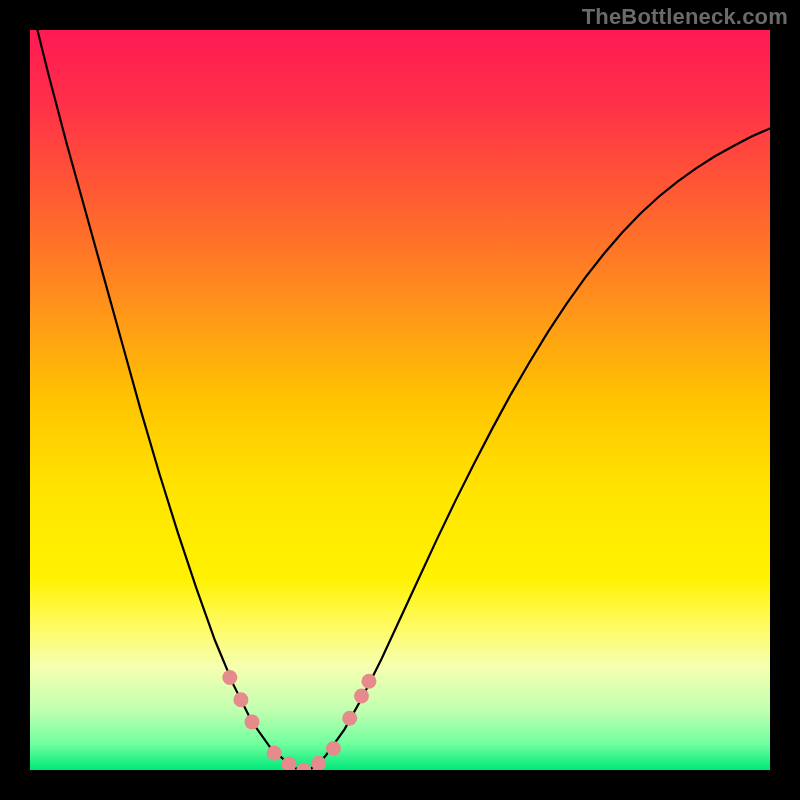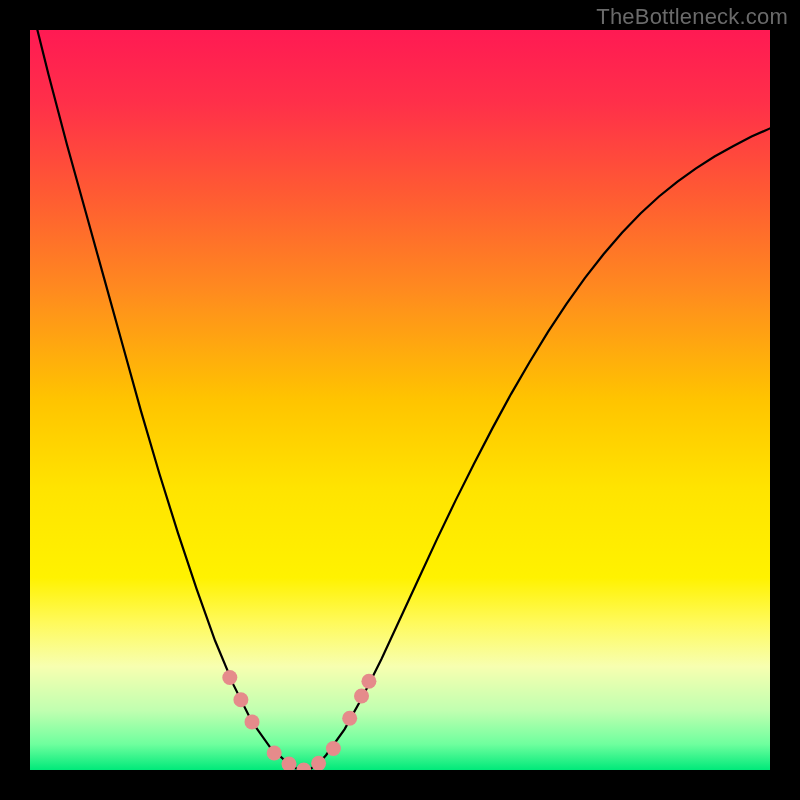--- a/index.html
+++ b/index.html
@@ -13,21 +13,21 @@
     width: 800px;
     height: 800px;
     background: #000;
   }
   .watermark {
     position: absolute;
     top: 4px;
     right: 12px;
     color: #6a6a6a;
     font-size: 22px;
-    font-weight: 400;
+    font-weight: 700;
     letter-spacing: 0.2px;
     z-index: 10;
   }
   .plot {
     position: absolute;
     left: 30px;
     top: 30px;
     width: 740px;
     height: 740px;
     overflow: hidden;

